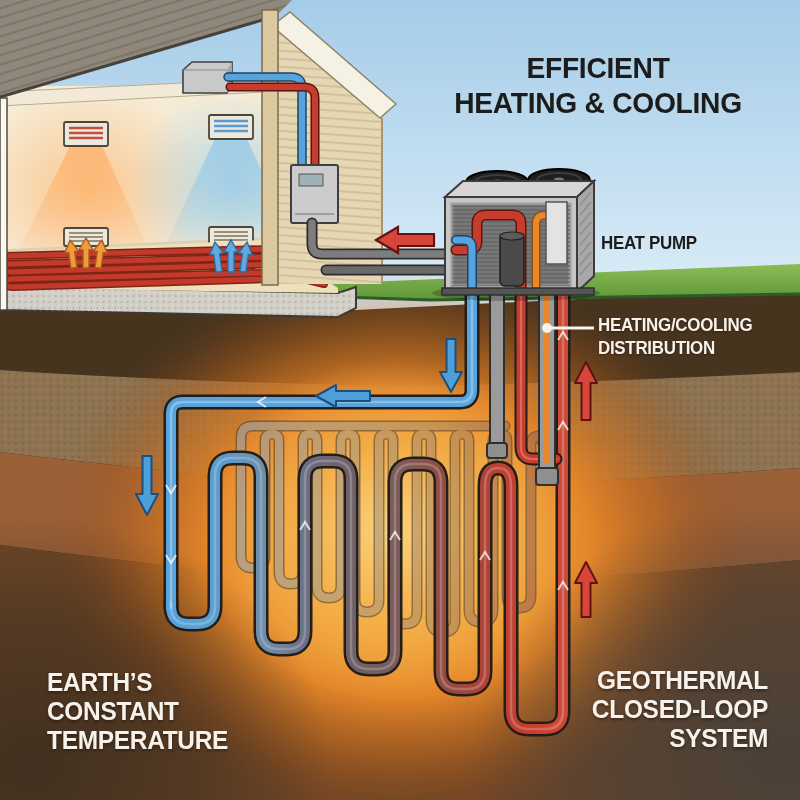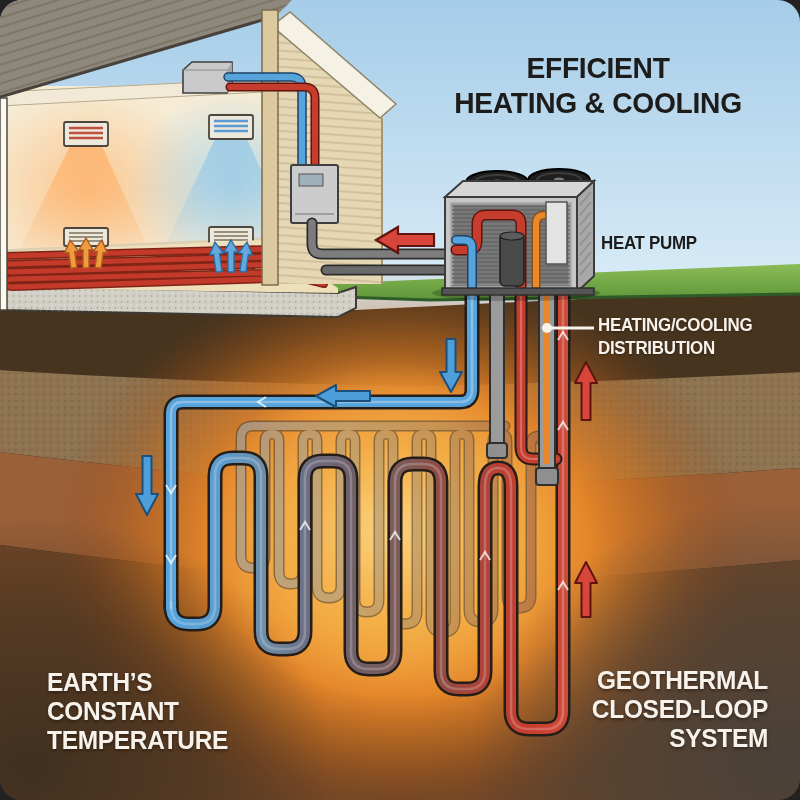--- a/index.html
+++ b/index.html
@@ -1,17 +1,17 @@
 <!DOCTYPE html>
 <html style="--sky: #aed2ea; --grass: #7cae4a; --supply_blue: #57a3db; --return_red: #c63c2d; --orange_refrigerant: #e8882a; --earth_glow: #f2a93f; --soil_dark: #46341f; --soil_tan: #8d7350; --soil_rust: #9a6038; --soil_deep: #6e4627; --text_dark: #1d1c1a; --text_light: #f7f3ec;"><head>
 <meta charset="utf-8">
 <style>
   html,body{margin:0;padding:0;background:#222;}
   #stage{position:relative;width:800px;height:800px;overflow:hidden;
-         font-family:"Liberation Sans","DejaVu Sans",sans-serif;border-radius:22px;}
+         font-family:"Liberation Sans","DejaVu Sans",sans-serif;}
   #scene{position:absolute;left:0;top:0;}
   .lbl{position:absolute;font-weight:800;letter-spacing:-.3px;transform:scaleX(.94);transform-origin:left top;}
   .lbl div{white-space:nowrap;}
   #title-label{left:438px;top:50px;width:320px;text-align:center;color:var(--text_dark);
                font-size:30px;line-height:35px;transform-origin:center top;}
   #heatpump-label{left:601px;top:233px;color:var(--text_dark);font-size:18px;line-height:20px;}
   #distribution-label{left:598px;top:314px;color:var(--text_light);font-size:18px;line-height:23px;
                text-shadow:0 1px 2px rgba(40,20,5,.55);}
   #earth-label{left:47px;top:668px;color:var(--text_light);font-size:26px;line-height:29px;
                text-shadow:0 2px 3px rgba(30,15,5,.5);}

